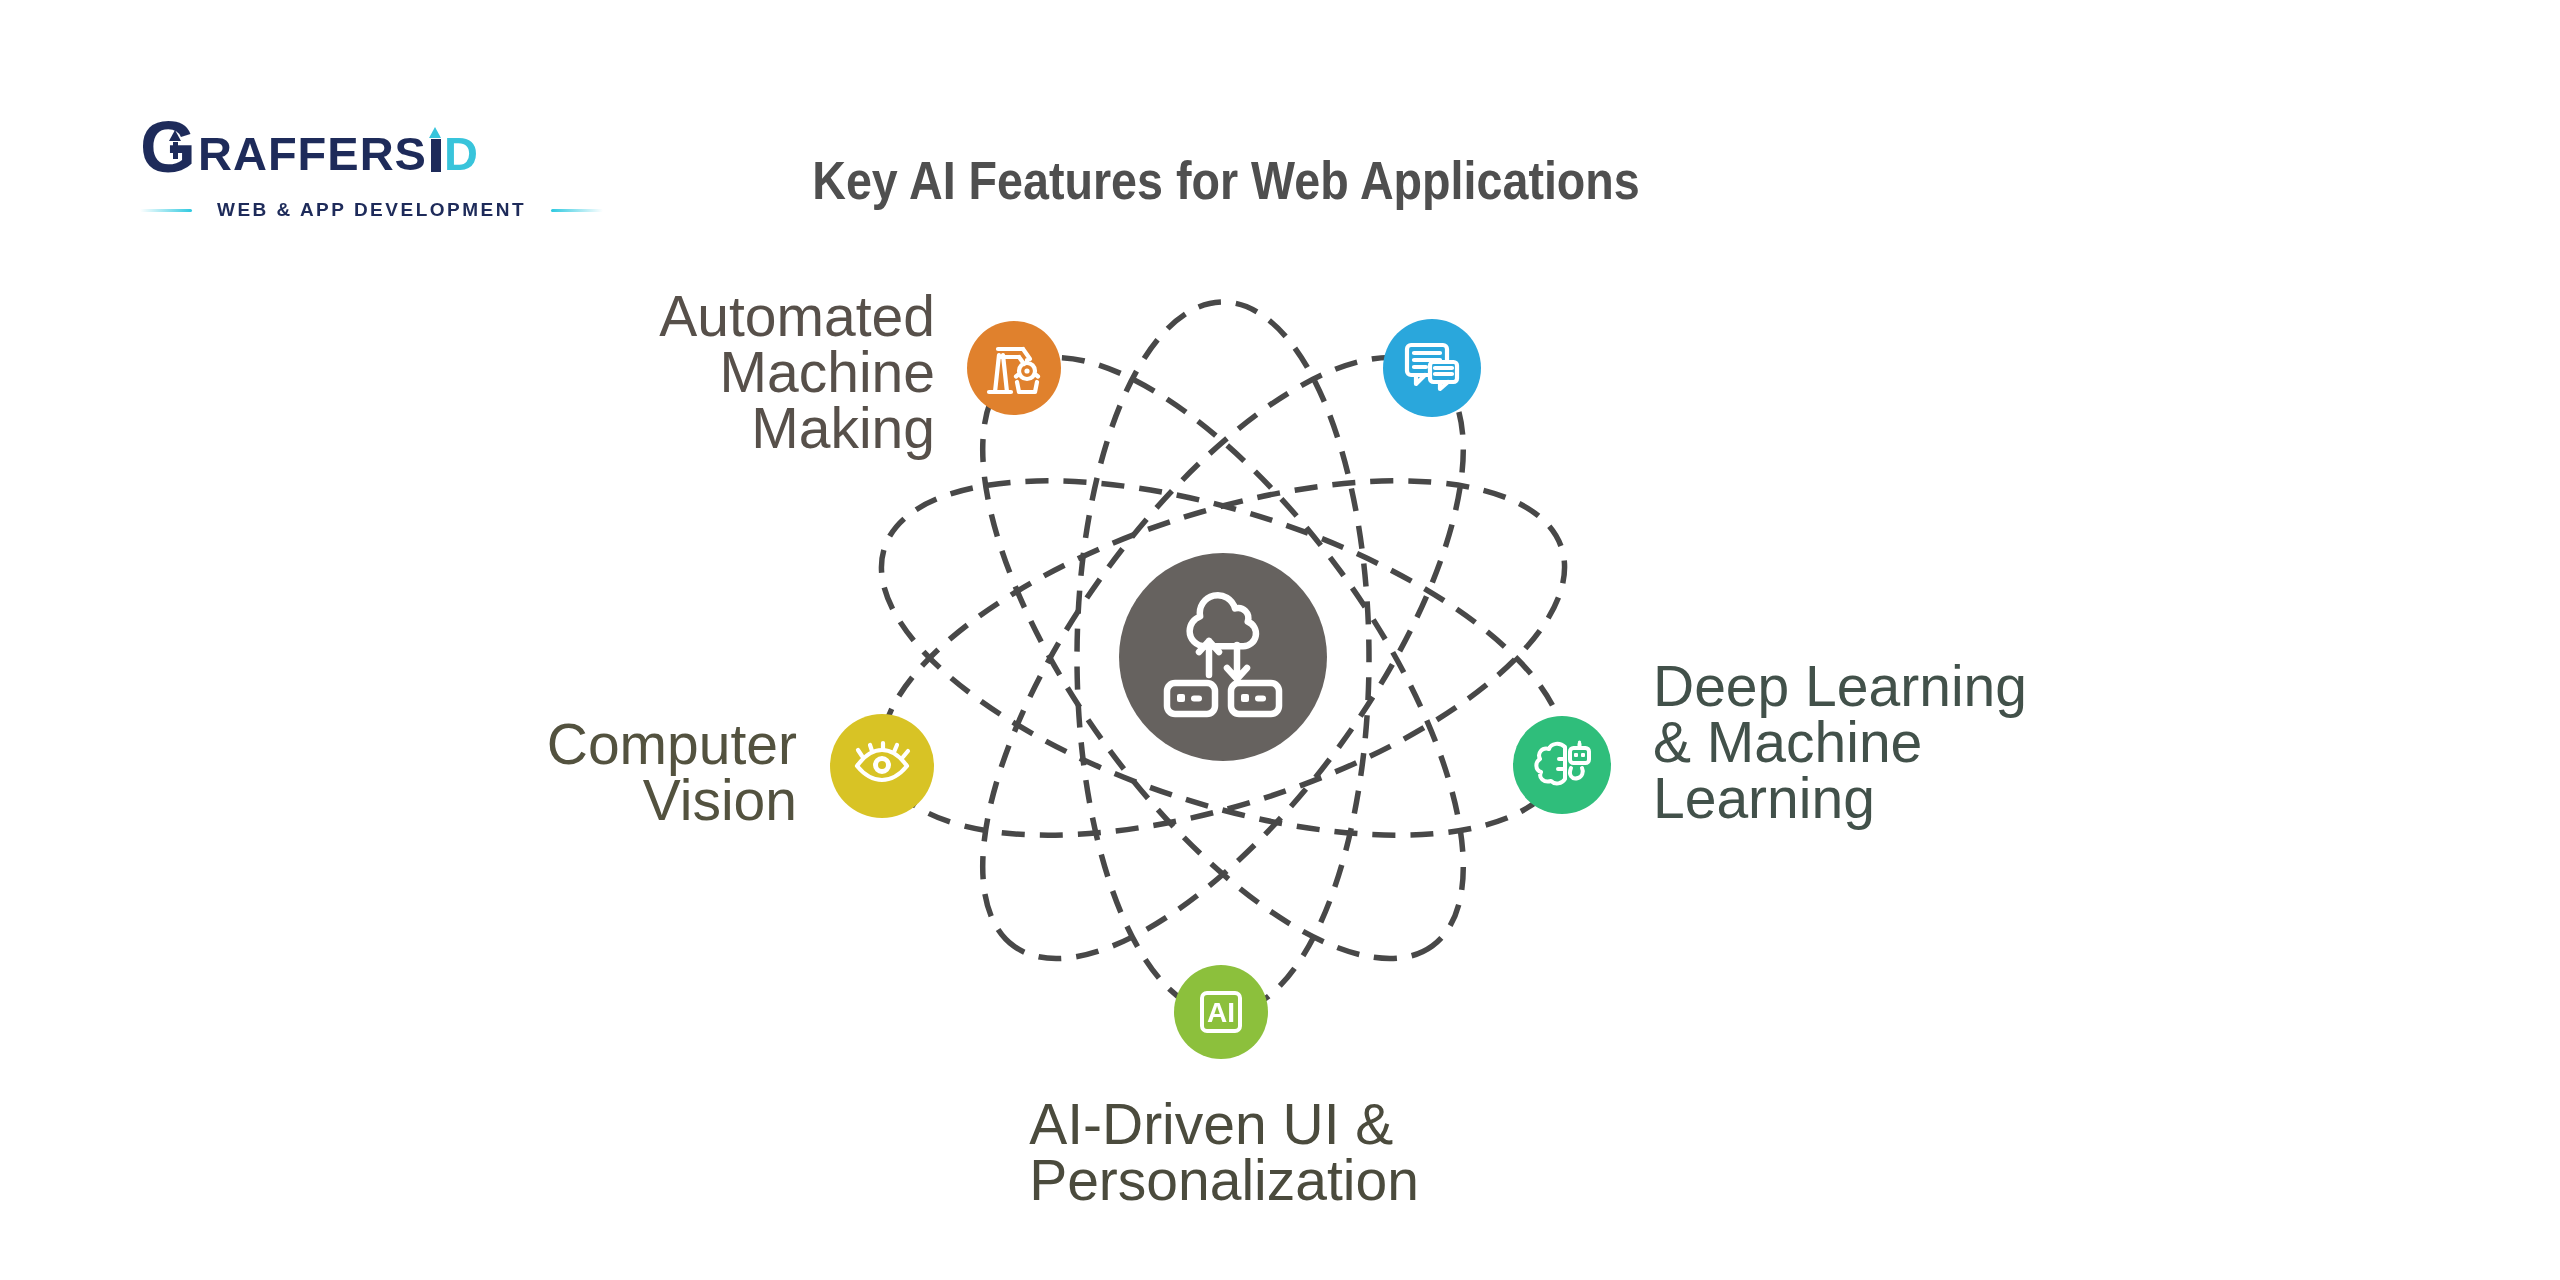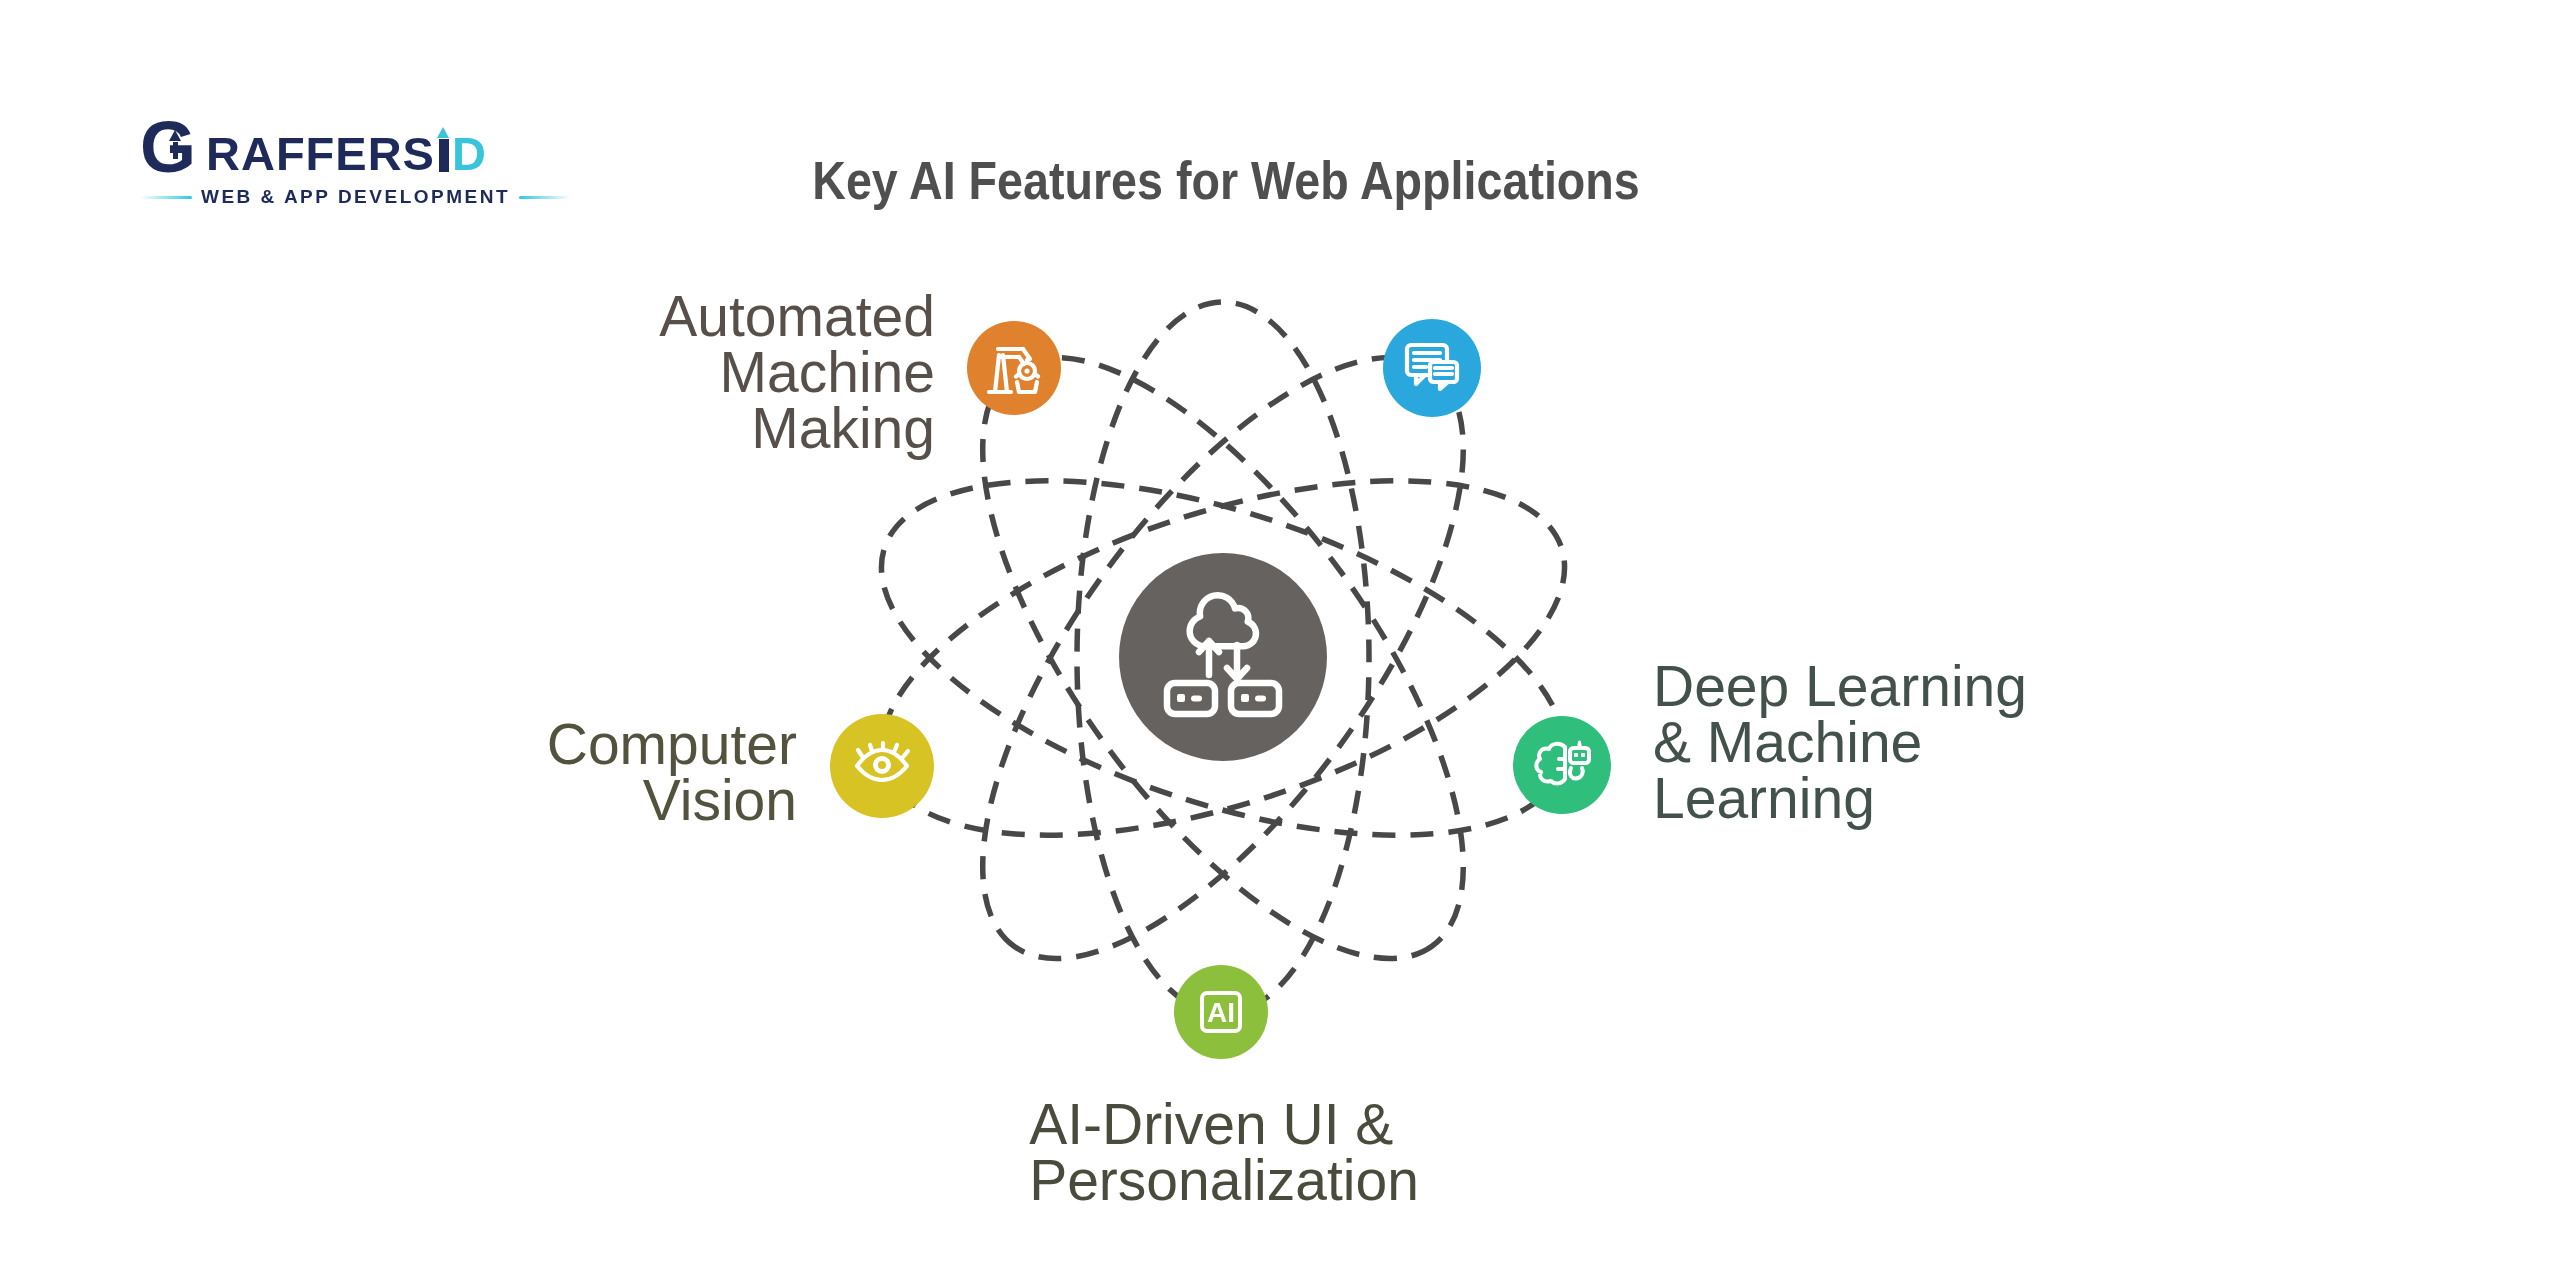--- a/index.html
+++ b/index.html
@@ -6,27 +6,27 @@
   .canvas{position:relative;width:2560px;height:1280px;background:#ffffff;overflow:hidden;
           font-family:"Liberation Sans",sans-serif;}
   
   .logo{position:absolute;left:140px;top:118px;}
   .logo-row{display:flex;align-items:flex-end;}
   .logo-g{font-size:72px;font-weight:bold;line-height:0.82;color:#1e2b5a;margin-bottom:-4px;position:relative;}
   .lh-bar{position:absolute;left:33px;top:24px;width:5px;height:17px;background:#1e2b5a;}
   .lh-tip{position:absolute;left:29px;top:12px;width:0;height:0;
           border-left:6px solid transparent;border-right:6px solid transparent;
           border-bottom:11px solid #1e2b5a;}
-  .logo-rest{font-size:47px;font-weight:bold;line-height:0.78;color:#1e2b5a;letter-spacing:1px;margin-left:10px;}
+  .logo-rest{font-size:47px;font-weight:bold;line-height:0.78;color:#1e2b5a;letter-spacing:1px;margin-left:2px;}
   .logo-i{width:10px;height:33px;background:#1e2b5a;position:relative;margin:0 3px 1px 4px;}
   .pencil-tip{position:absolute;left:-1.5px;top:-12px;width:0;height:0;
           border-left:6.5px solid transparent;border-right:6.5px solid transparent;
           border-bottom:11px solid #38c4db;}
   .logo-d{font-size:47px;font-weight:bold;line-height:0.78;color:#38c4db;}
-  .tagline-row{display:flex;align-items:center;margin-top:13px;gap:9px;}
+  .tagline-row{display:flex;align-items:center;margin-top:26px;gap:25px;}
   .tl-line{height:3px;width:52px;border-radius:2px;}
   .tl-left{background:linear-gradient(to left,#2ec9e0,rgba(46,201,224,0));}
   .tl-right{background:linear-gradient(to right,#2ec9e0,rgba(46,201,224,0));}
   .tagline{font-size:19px;font-weight:bold;letter-spacing:2.5px;color:#1e2b5a;white-space:nowrap;}
   
   .title{position:absolute;left:1226px;top:150px;transform:translateX(-50%) scaleX(0.88);
          font-size:53px;font-weight:bold;color:#4f4f4f;white-space:nowrap;}
   
   .diagram-svg{position:absolute;left:0;top:0;}
   

